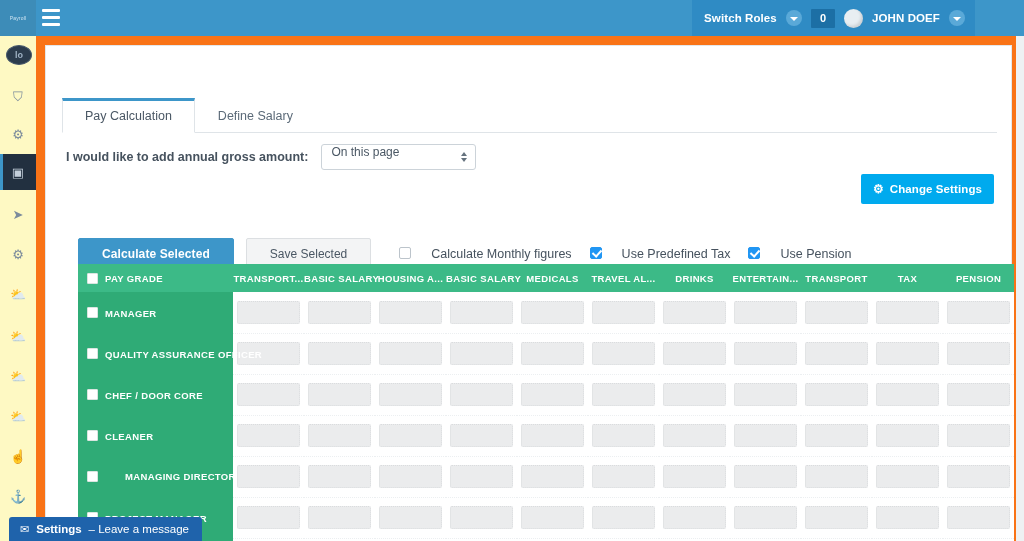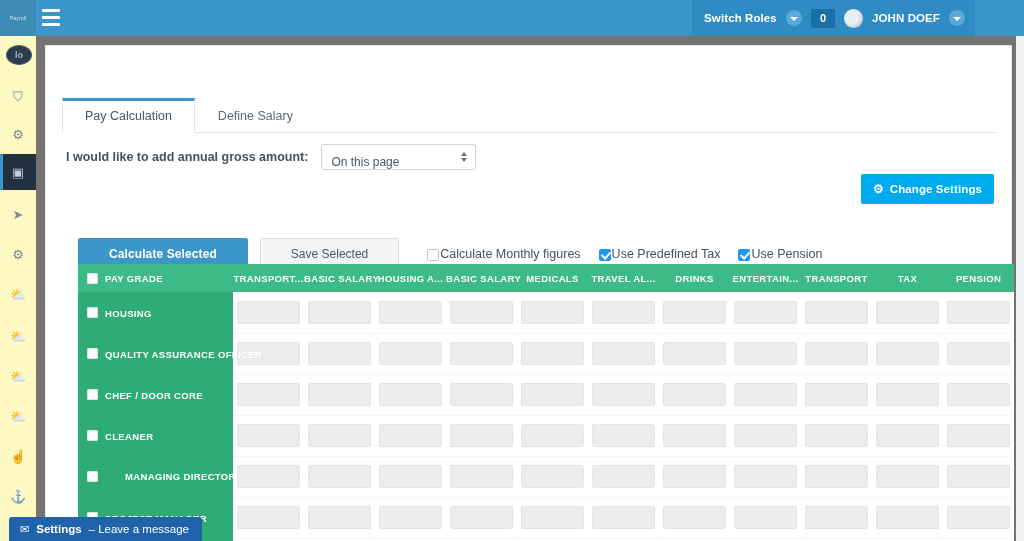--- a/index.html
+++ b/index.html
@@ -102,21 +102,21 @@
   }
   .sb-ico {
     font-size: 13px; color: #7b8b9c; line-height: 1;
   }
   .sb-item.active .sb-ico { color: #c3cfdb; }
 
   
   #main {
     position: absolute; left: 36px; top: 36px;
     width: 988px; height: 505px;
-    background: #737373;
+    background: #f97316;
     padding: 9px 12px 0 9px;
   }
   #panel {
     width: 967px; height: 560px;
     background: #ffffff;
     border: 1px solid #e3e7ea;
     position: relative;
   }
   #panel-top-strip { height: 42px; }
 
@@ -151,21 +151,21 @@
   }
   #formlabel {
     font-size: 12.5px; font-weight: bold; color: #46525e;
   }
   #selwrap {
     position: relative;
     width: 155px; height: 26px;
     border: 1px solid #ccd3d9;
     border-radius: 3px;
     background: #ffffff;
-    display: flex; align-items: flex-end;
+    display: flex; align-items: flex-start;
     padding: 0 9px;
     cursor: pointer;
   }
   #selwrap .selval { font-size: 12px; color: #4a5764; }
   #selwrap .updown {
     position: absolute; right: 8px; top: 50%;
     transform: translateY(-50%);
     display: flex; flex-direction: column; gap: 2px;
   }
   #selwrap .updown i {
@@ -189,34 +189,34 @@
     letter-spacing: .1px;
   }
   #changesettings .gear { font-size: 12px; }
 
   
   #actions {
     position: absolute; left: 32px; top: 192px;
     display: flex; align-items: center;
   }
   .btn {
-    font-size: 12px; padding: 8px 30px;
+    font-size: 12px; padding: 8px 23px;
     border: 1px solid transparent;
     cursor: pointer; border-radius: 2px;
   }
   .btn-primary {
     background: #3d96c9; color: #fff; border-color: #3d96c9;
     font-weight: bold; letter-spacing: .1px;
   }
   .btn-default {
     background: #f3f4f5; color: #4a5764; border-color: #dcdfe2;
     margin-left: 12px;
   }
   .chk-group { display: flex; align-items: center; margin-left: 28px; gap: 18px; }
-  .chk { display: flex; align-items: flex-end; gap: 1px; cursor: pointer; }
+  .chk { display: flex; align-items: flex-start; gap: 20px; cursor: pointer; }
   .chk .box {
     width: 12px; height: 12px;
     border: 1px solid #bcc4cb;
     background: #fff; border-radius: 2px;
     display: inline-block;
   }
   .chk.on .box {
     background: #2196f3; border-color: #2196f3;
     position: relative;
   }
@@ -472,21 +472,21 @@
             <th>TRAVEL AL...</th>
             <th>DRINKS</th>
             <th>ENTERTAIN...</th>
             <th>TRANSPORT</th>
             <th>TAX</th>
             <th>PENSION</th>
           </tr>
         </thead>
         <tbody id="tbody">
             <tr>
-              <td class="col-grade"><span class="tbox" style="display: inline-block; vertical-align: middle; margin-right: 7px;"></span><span style="vertical-align: middle;">HOUSING</span></td>
+              <td class="col-grade"><span class="tbox" style="display: inline-block; vertical-align: middle; margin-right: 7px;"></span><span style="vertical-align: middle;">MANAGER</span></td>
               <td class="cell">
                 <span class="fakeinput"></span>
               </td>
               <td class="cell">
                 <span class="fakeinput"></span>
               </td>
               <td class="cell">
                 <span class="fakeinput"></span>
               </td>
               <td class="cell">

